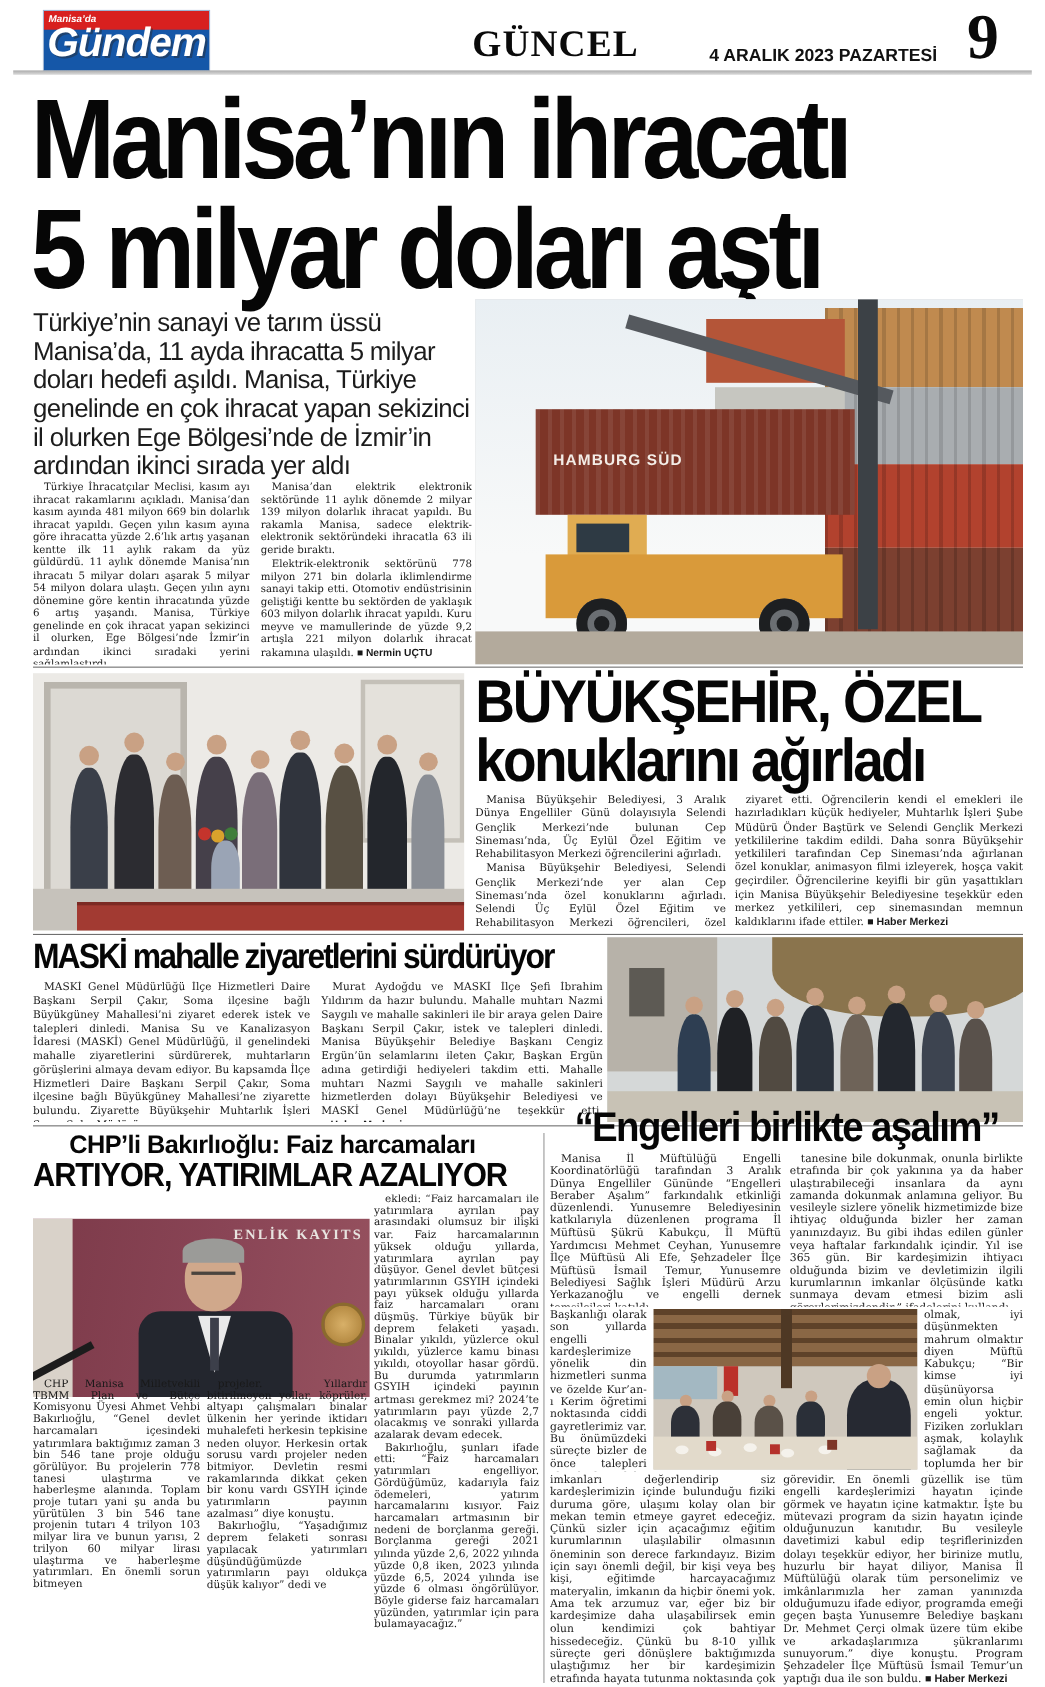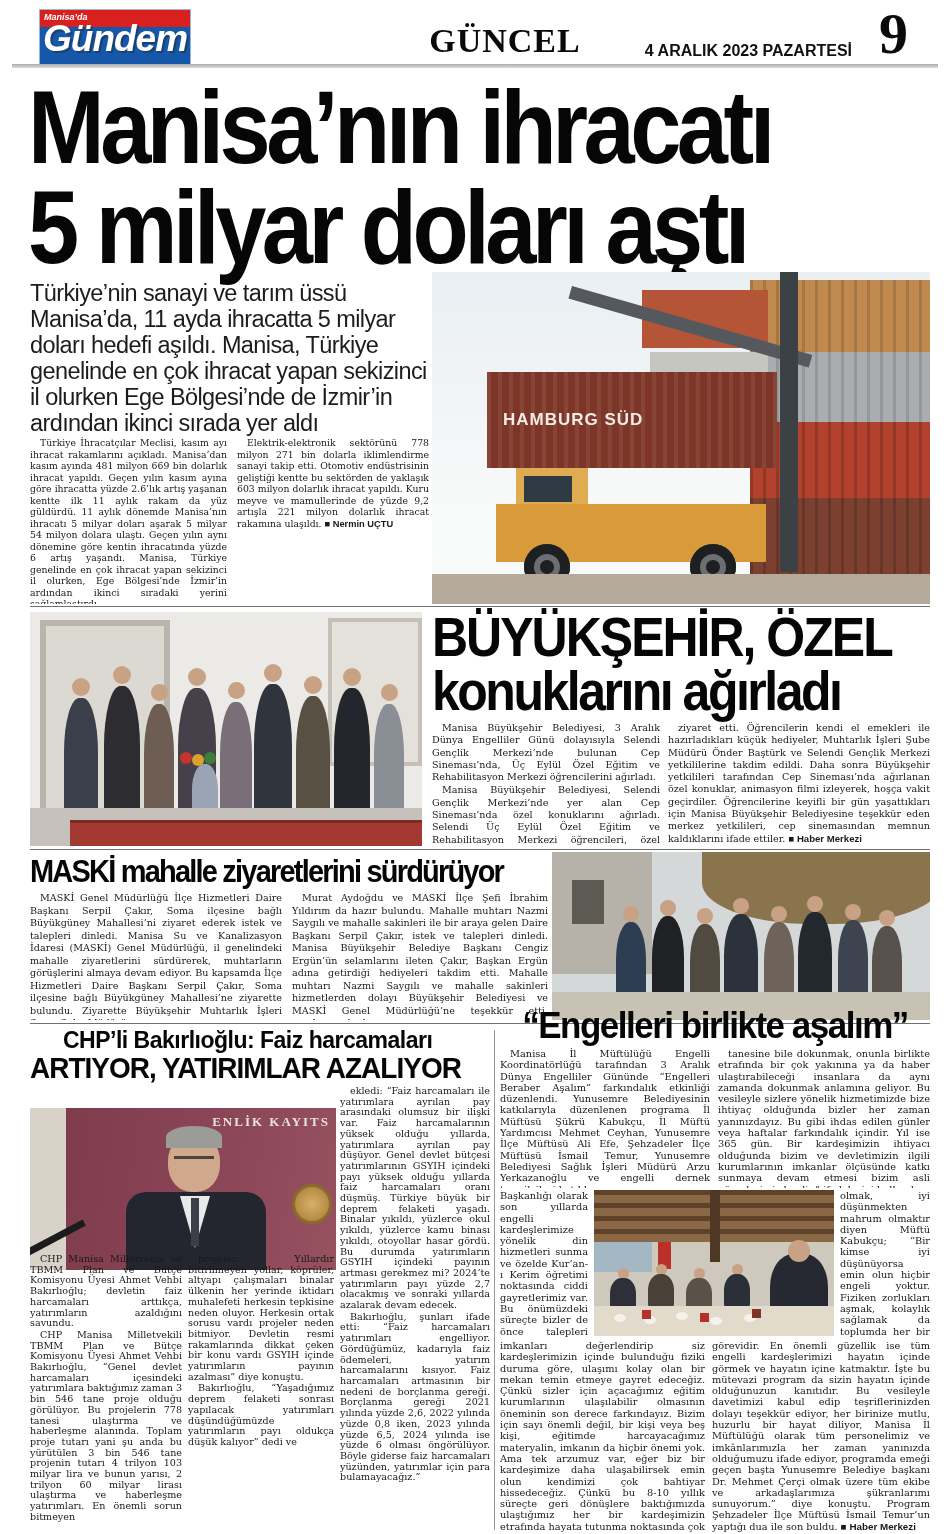--- a/index.html
+++ b/index.html
@@ -48,37 +48,38 @@
 <div class="hl" style="left:28px;top:176px;font-size:92px;letter-spacing:-4.5px;line-height:92px;
             transform:scale(1,1.12);transform-origin:left top;">5 milyar doları aştı</div>
 
 <div class="abs sans" style="left:30px;top:280px;width:398px;height:156px;font-size:23.5px;line-height:26px;
             letter-spacing:-0.6px;color:#1c1c1c;overflow:hidden;">Türkiye’nin sanayi ve tarım üssü Manisa’da, 11 ayda ihracatta 5 milyar doları hedefi aşıldı. Manisa, Türkiye genelinde en çok ihracat yapan sekizinci il olurken Ege Bölgesi’nde de İzmir’in ardından ikinci sırada yer aldı</div>
 
 <div class="colbox a1" style="left:30px;top:437px;width:197px;height:167px;">
   <p>Türkiye İhracatçılar Meclisi, kasım ayı ihracat rakamlarını açıkladı. Manisa’dan kasım ayında 481 milyon 669 bin dolarlık ihracat yapıldı. Geçen yılın kasım ayına göre ihracatta yüzde 2.6’lık artış yaşanan kentte ilk 11 aylık rakam da yüz güldürdü. 11 aylık dönemde Manisa’nın ihracatı 5 milyar doları aşarak 5 milyar 54 milyon dolara ulaştı. Geçen yılın aynı dönemine göre kentin ihracatında yüzde 6 artış yaşandı. Manisa, Türkiye genelinde en çok ihracat yapan sekizinci il olurken, Ege Bölgesi’nde İzmir’in ardından ikinci sıradaki yerini sağlamlaştırdı.</p>
 </div>
 <div class="colbox a1" style="left:237px;top:437px;width:192px;height:167px;">
+  <p>Manisa’dan elektrik elektronik sektöründe 11 aylık dönemde 2 milyar 139 milyon dolarlık ihracat yapıldı. Bu rakamla Manisa, sadece elektrik-elektronik sektöründeki ihracatla 63 ili geride bıraktı.</p>
   <p><span>Elektrik-elektronik sektörünü 778 milyon 271 bin dolarla iklimlendirme sanayi takip etti. Otomotiv endüstrisinin geliştiği kentte bu sektörden de yaklaşık 603 milyon dolarlık ihracat yapıldı. Kuru meyve ve mamullerinde de yüzde 9,2 artışla 221 milyon dolarlık ihracat rakamına ulaşıldı.</span>
      <b class="by">■ Nermin UÇTU</b></p>
 </div>
 
 <div class="photo" style="left:432px;top:272px;width:498px;height:332px;">
   <div style="inset:0;background:linear-gradient(#e9eff3,#f8f9f9 70%);"></div>
   <div style="left:318px;top:8px;width:180px;height:72px;background:#c08a4f;background-image:repeating-linear-gradient(90deg,rgba(0,0,0,.14) 0 3px,transparent 3px 13px);"></div>
   <div style="left:318px;top:80px;width:180px;height:70px;background:#a9adb0;background-image:repeating-linear-gradient(90deg,rgba(0,0,0,.12) 0 3px,transparent 3px 13px);"></div>
   <div style="left:318px;top:150px;width:180px;height:76px;background:#b2422e;background-image:repeating-linear-gradient(90deg,rgba(0,0,0,.16) 0 3px,transparent 3px 13px);"></div>
   <div style="left:318px;top:226px;width:180px;height:78px;background:#7c4030;background-image:repeating-linear-gradient(90deg,rgba(0,0,0,.16) 0 3px,transparent 3px 13px);"></div>
   <div style="left:210px;top:18px;width:126px;height:58px;background:#b45538;"></div>
   <div style="left:218px;top:80px;width:118px;height:52px;background:#c6c6c0;"></div>
   <div style="left:140px;top:14px;width:250px;height:13px;background:#55595e;transform:rotate(16deg);transform-origin:left top;"></div>
   <div style="left:348px;top:0;width:18px;height:300px;background:#3c4146;"></div>
   <div style="left:55px;top:100px;width:290px;height:96px;background:#7d3527;
               background-image:repeating-linear-gradient(90deg,rgba(255,255,255,.08) 0 4px,transparent 4px 11px);">
-    <span class="sans" style="left:16px;top:38px;color:#f3ece6;font-weight:bold;font-size:17px;letter-spacing:1px;position:absolute;">HAMBURG SÜD</span>
+    <span class="sans" style="left:16px;top:38px;color:#f3ece6;font-weight:bold;font-size:14px;letter-spacing:1px;position:absolute;">HAMBURG SÜD</span>
   </div>
   <div style="left:84px;top:196px;width:72px;height:54px;background:#e0ac52;">
      <div style="left:8px;top:8px;width:48px;height:26px;background:#2e3a44;"></div>
   </div>
   <div style="left:64px;top:232px;width:270px;height:58px;background:#d99a3a;"></div>
   <div style="left:92px;top:272px;width:46px;height:46px;border-radius:50%;background:#1d1f21;box-shadow:inset 0 0 0 10px #1d1f21, inset 0 0 0 16px #6b6f73;"></div>
   <div style="left:258px;top:272px;width:46px;height:46px;border-radius:50%;background:#1d1f21;box-shadow:inset 0 0 0 10px #1d1f21, inset 0 0 0 16px #6b6f73;"></div>
   <div style="left:0;top:302px;width:498px;height:30px;background:#b3aa9c;"></div>
 </div>
 
@@ -171,21 +172,20 @@
   <div style="left:96px;top:84px;width:140px;height:78px;background:#23262e;border-radius:20px 20px 0 0;"></div>
   <div style="left:150px;top:88px;width:30px;height:52px;background:#e9e9ea;clip-path:polygon(0 0,100% 0,50% 100%);"></div>
   <div style="left:161px;top:90px;width:8px;height:48px;background:#3c3f4a;"></div>
   <div style="left:138px;top:26px;width:52px;height:58px;background:#d0a88b;border-radius:46%;"></div>
   <div style="left:136px;top:18px;width:56px;height:22px;background:#9b9b98;border-radius:50% 50% 0 0;"></div>
   <div style="left:144px;top:48px;width:40px;height:3px;background:#4a443e;"></div>
   <div style="left:-6px;top:126px;width:64px;height:7px;background:#1c1c1c;transform:rotate(-28deg);"></div>
 </div>
 
 <div class="colbox a4" style="left:30px;top:1254px;width:152px;height:278px;">
-  <p>CHP Manisa Milletvekili ve TBMM Plan ve Bütçe Komisyonu Üyesi Ahmet Vehbi Bakırlıoğlu; devletin faiz harcamaları arttıkça, yatırımların azaldığını savundu.</p>
   <p>CHP Manisa Milletvekili TBMM Plan ve Bütçe Komisyonu Üyesi Ahmet Vehbi Bakırlıoğlu, “Genel devlet harcamaları içesindeki yatırımlara baktığımız zaman 3 bin 546 tane proje olduğu görülüyor. Bu projelerin 778 tanesi ulaştırma ve haberleşme alanında. Toplam proje tutarı yani şu anda bu yürütülen 3 bin 546 tane projenin tutarı 4 trilyon 103 milyar lira ve bunun yarısı, 2 trilyon 60 milyar lirası ulaştırma ve haberleşme yatırımları. En önemli sorun bitmeyen</p>
 </div>
 <div class="colbox a4" style="left:188px;top:1254px;width:146px;height:278px;">
   <p>projeler. Yıllardır bitirilmeyen yollar, köprüler, altyapı çalışmaları binalar ülkenin her yerinde iktidarı muhalefeti herkesin tepkisine neden oluyor. Herkesin ortak sorusu vardı projeler neden bitmiyor. Devletin resmi rakamlarında dikkat çeken bir konu vardı GSYIH içinde yatırımların payının azalması” diye konuştu.</p>
   <p>Bakırlıoğlu, “Yaşadığımız deprem felaketi sonrası yapılacak yatırımları düşündüğümüzde yatırımların payı oldukça düşük kalıyor” dedi ve</p>
 </div>
 <div class="colbox a4" style="left:340px;top:1086px;width:150px;height:446px;">
   <p>ekledi: “Faiz harcamaları ile yatırımlara ayrılan pay arasındaki olumsuz bir ilişki var. Faiz harcamalarının yüksek olduğu yıllarda, yatırımlara ayrılan pay düşüyor. Genel devlet bütçesi yatırımlarının GSYIH içindeki payı yüksek olduğu yıllarda faiz harcamaları oranı düşmüş. Türkiye büyük bir deprem felaketi yaşadı. Binalar yıkıldı, yüzlerce okul yıkıldı, yüzlerce kamu binası yıkıldı, otoyollar hasar gördü.  Bu durumda yatırımların GSYIH içindeki payının artması gerekmez mi?  2024’te yatırımların payı yüzde 2,7 olacakmış ve sonraki yıllarda azalarak devam edecek.</p>
   <p><span>Bakırlıoğlu, şunları ifade etti: “Faiz harcamaları yatırımları engelliyor. Gördüğümüz, kadarıyla faiz ödemeleri, yatırım harcamalarını kısıyor. Faiz harcamaları artmasının bir nedeni de borçlanma gereği. Borçlanma gereği 2021 yılında yüzde 2,6, 2022 yılında yüzde 0,8 iken, 2023 yılında yüzde 6,5, 2024 yılında ise yüzde 6 olması öngörülüyor. Böyle giderse faiz harcamaları yüzünden, yatırımlar için para bulamayacağız.”</span>
      </p>

